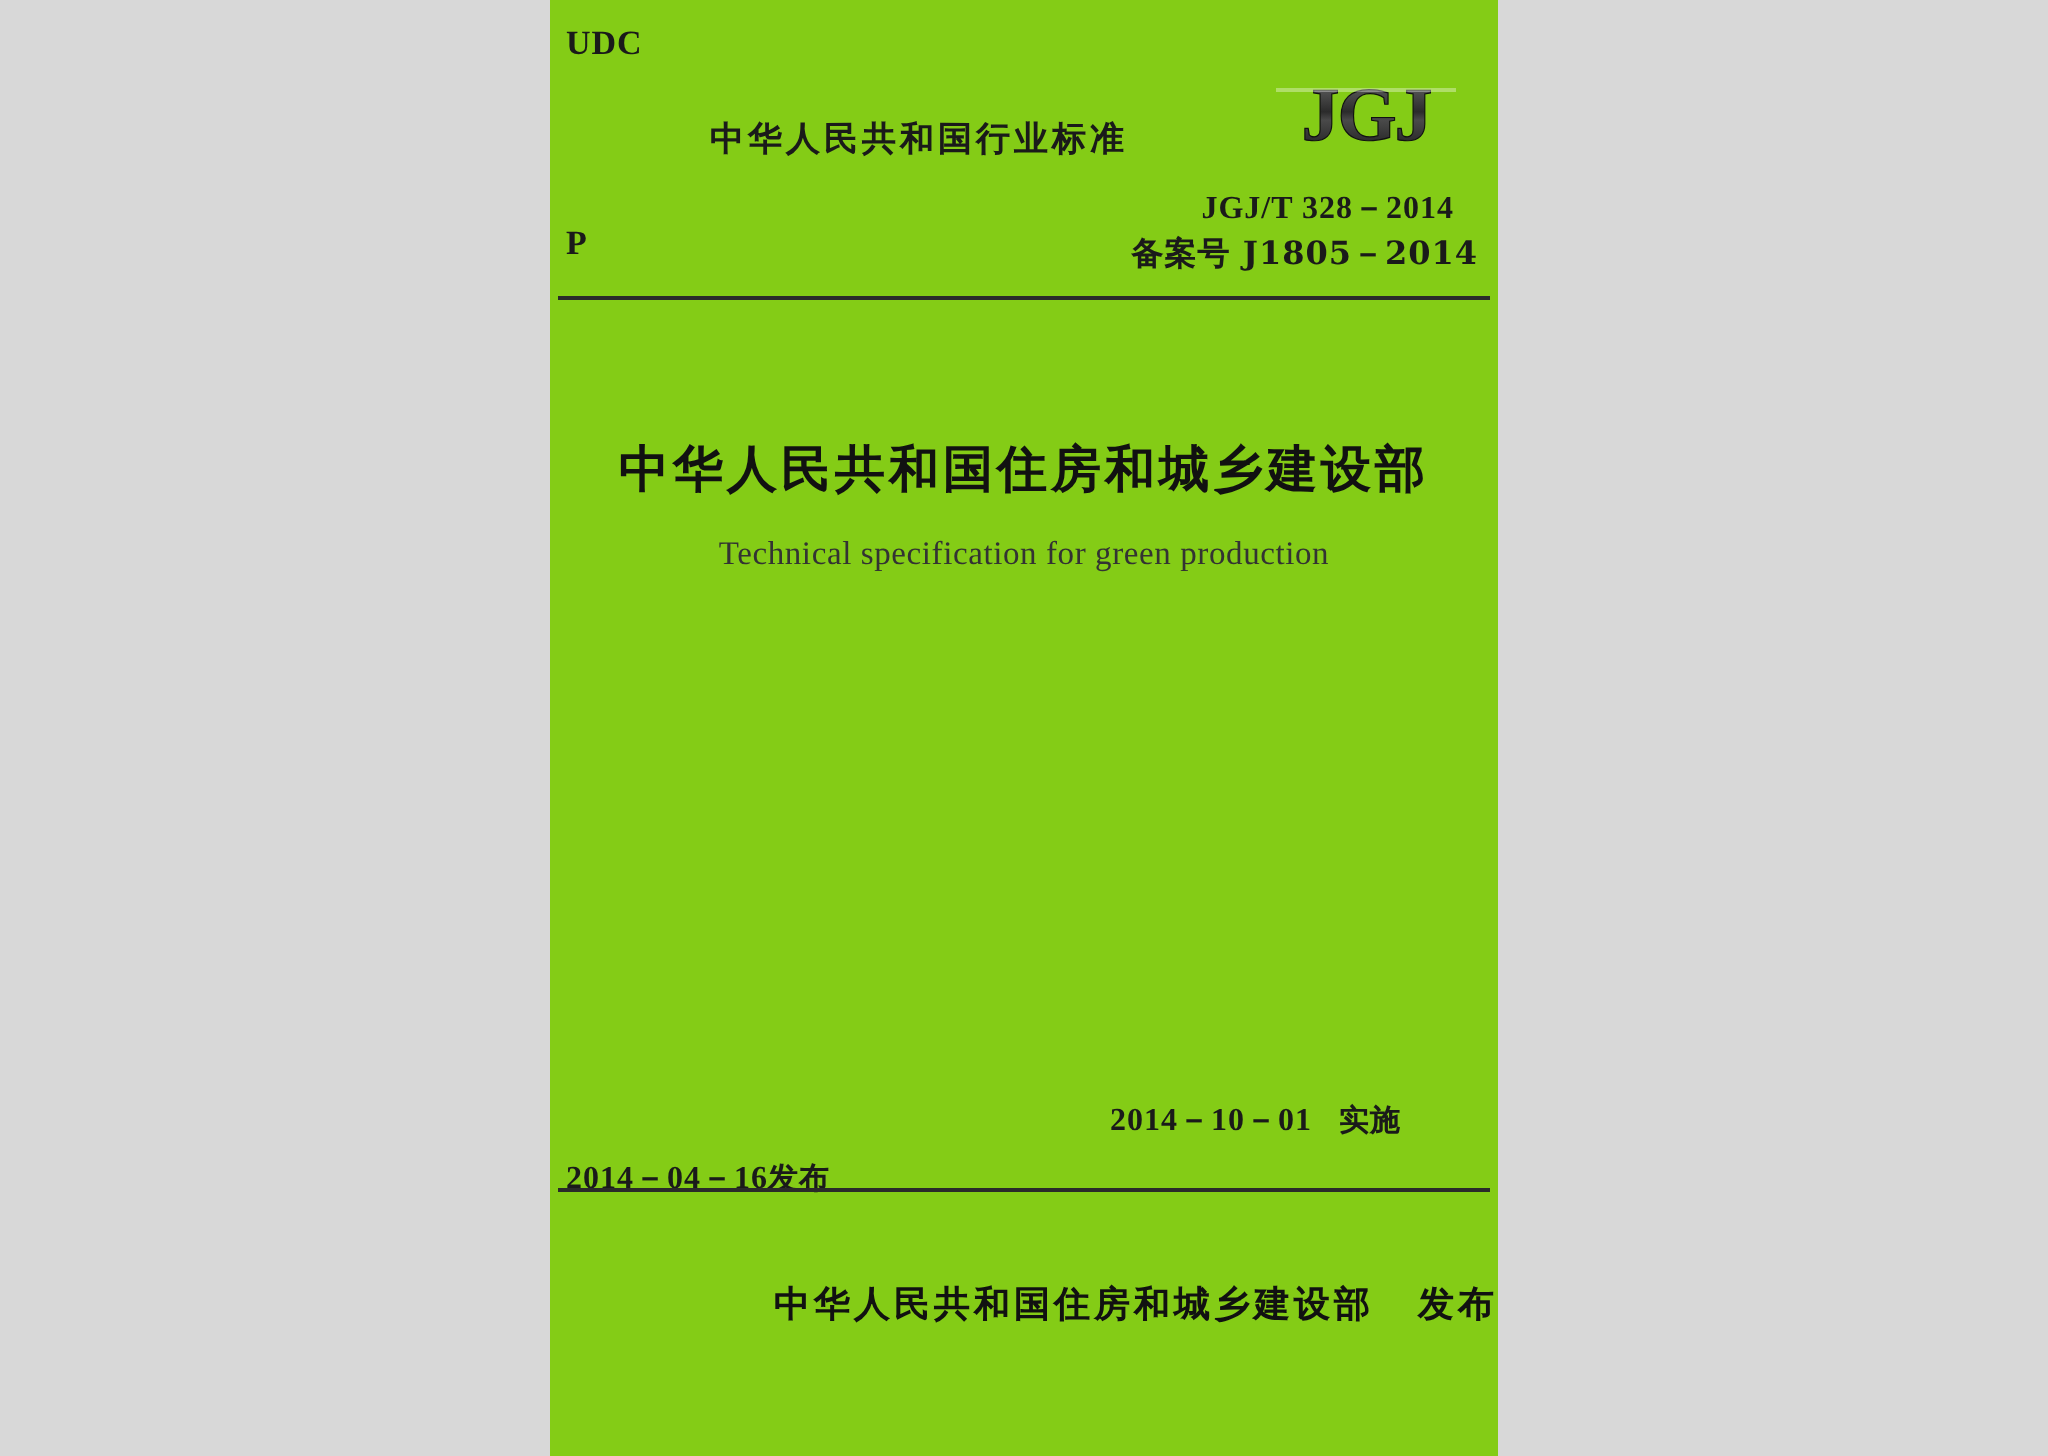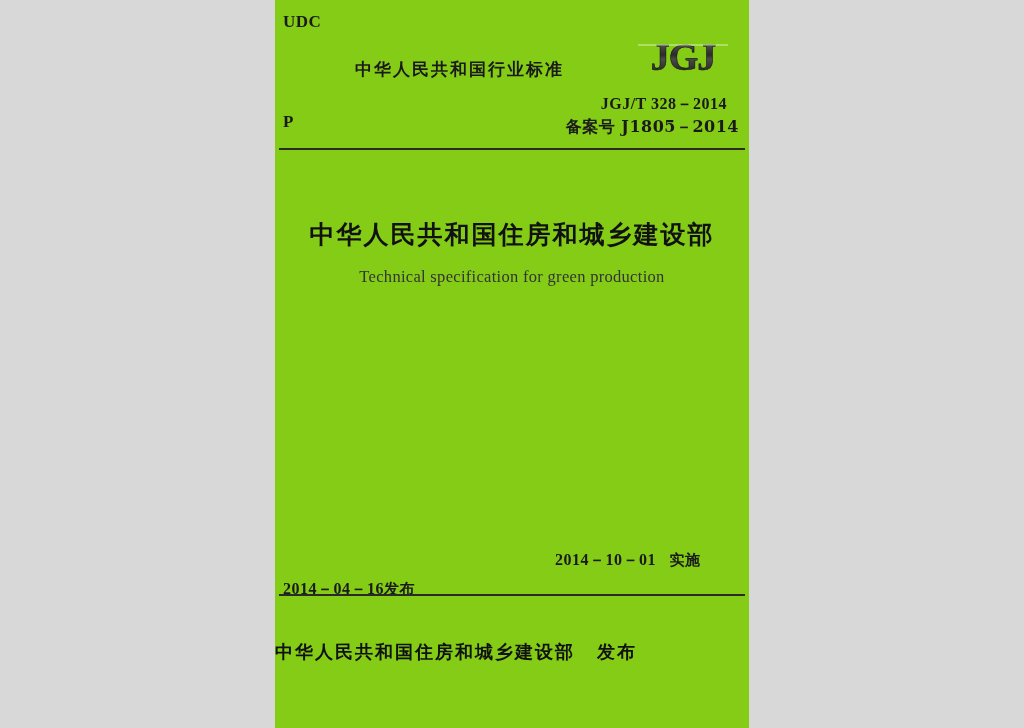--- a/index.html
+++ b/index.html
@@ -145,21 +145,21 @@
     letter-spacing: 0.5px;
     white-space: nowrap;
   }
 
   
   .publisher {
     position: absolute;
     left: 0;
     right: 0;
     top: 640px;
-    text-align: left;
+    text-align: right;
     font-family: "DejaVu Serif", serif;
     font-size: 18px;
     font-weight: 600;
     letter-spacing: 2px;
     color: #111;
   }
   .publisher .pub-verb {
     margin-left: 22px;
   }
 </style>

